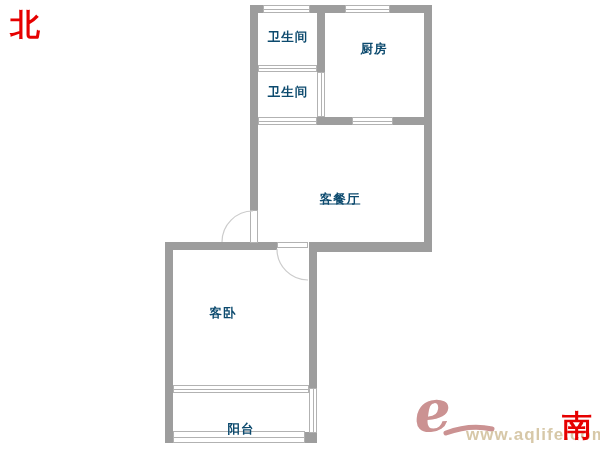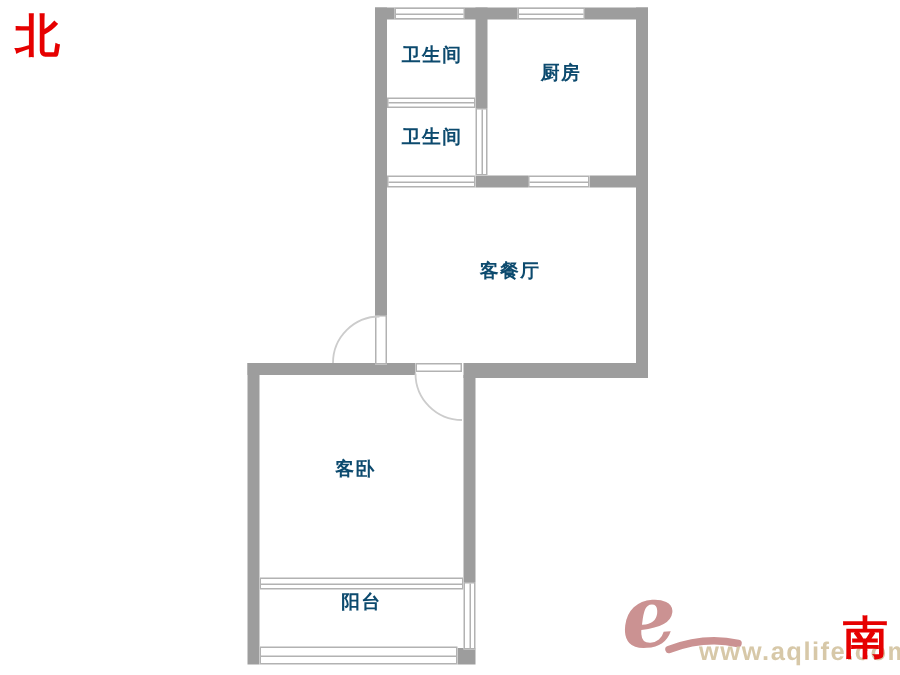--- a/index.html
+++ b/index.html
@@ -75,23 +75,23 @@
   <div class="door-leaf" style="left:277px;top:242px;width:31px;height:6px;"></div>
 
   <svg class="overlay" width="600" height="450" viewBox="0 0 600 450">
     <path d="M 253 211 A 31 31 0 0 0 222 242" fill="none" stroke="#cccccc" stroke-width="1.2"></path>
     <path d="M 277 249 A 31 31 0 0 0 308 280" fill="none" stroke="#cccccc" stroke-width="1.2"></path>
   </svg>
 
   <div class="room-label" style="left:288px;top:37px;">卫生间</div>
   <div class="room-label" style="left:288px;top:92px;">卫生间</div>
   <div class="room-label" style="left:374px;top:49px;">厨房</div>
-  <div class="room-label" style="left:340px;top:181px;">客餐厅</div>
-  <div class="room-label" style="left:237px;top:313px;">客卧</div>
-  <div class="room-label" style="left:241px;top:402px;">阳台</div>
+  <div class="room-label" style="left:340px;top:199px;text-decoration:underline;">客餐厅</div>
+  <div class="room-label" style="left:223px;top:313px;">客卧</div>
+  <div class="room-label" style="left:241px;top:429px;">阳台</div>
 
   <div class="compass" id="compass-north" style="color:#e60000;">北</div>
   <div class="compass" id="compass-south" style="color:#e60000;">南</div>
 
   <div id="watermark">
     <span id="wm-logo" style="color:#cb9292;">e</span>
     <svg class="overlay" width="188" height="60" viewBox="0 0 188 60">
       <path d="M 34 47 Q 58 38 80 43" fill="none" stroke="#cb9292" stroke-width="5" stroke-linecap="round"></path>
     </svg>
     <span id="wm-url" style="color:#d7c8a8;">www.aqlife.com</span>

